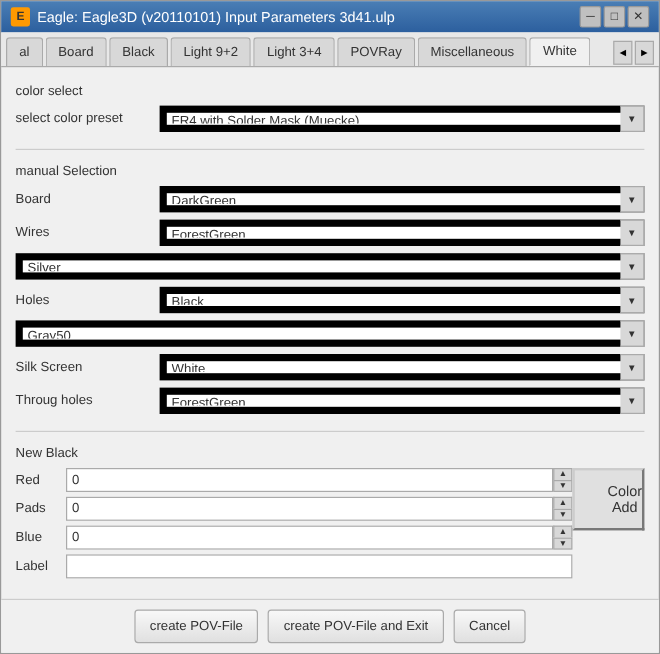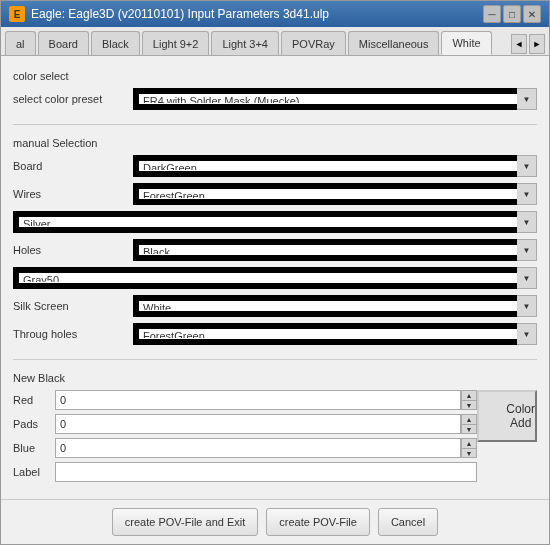--- a/index.html
+++ b/index.html
@@ -460,17 +460,17 @@
         </div>
       </div>
 
       <div class="color-add-btn">
         <span>Color<br>Add</span>
       </div>
     </div>
   </div>
 
   <div class="footer">
+    <button class="footer-btn">create POV-File</button>
     <button class="footer-btn">create POV-File and Exit</button>
-    <button class="footer-btn">create POV-File</button>
     <button class="footer-btn">Cancel</button>
   </div>
 </div>
 
 </body></html>

